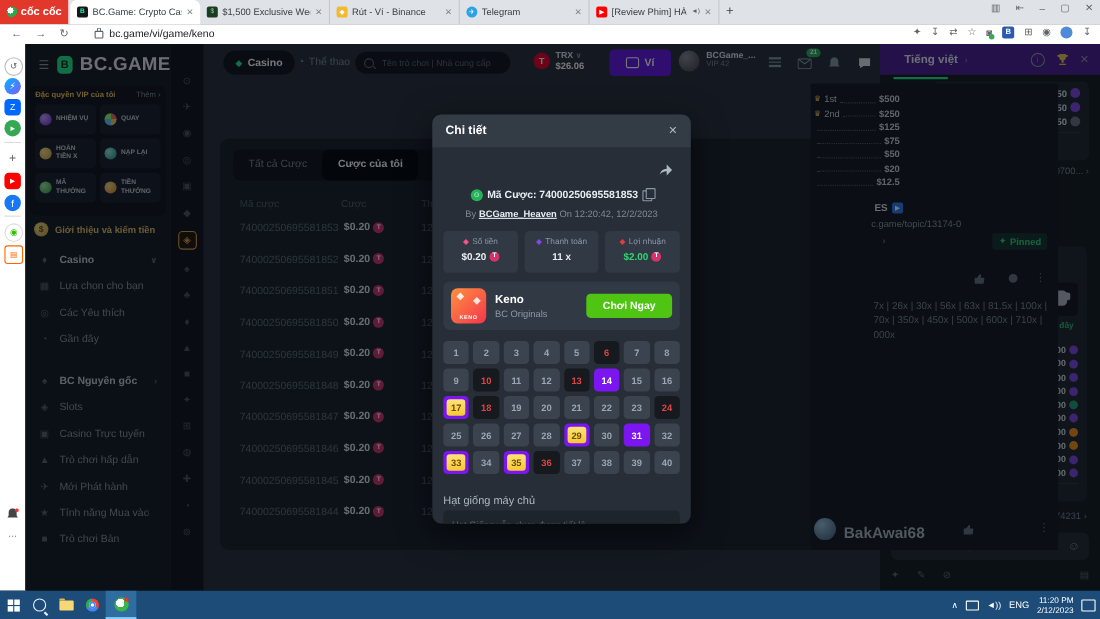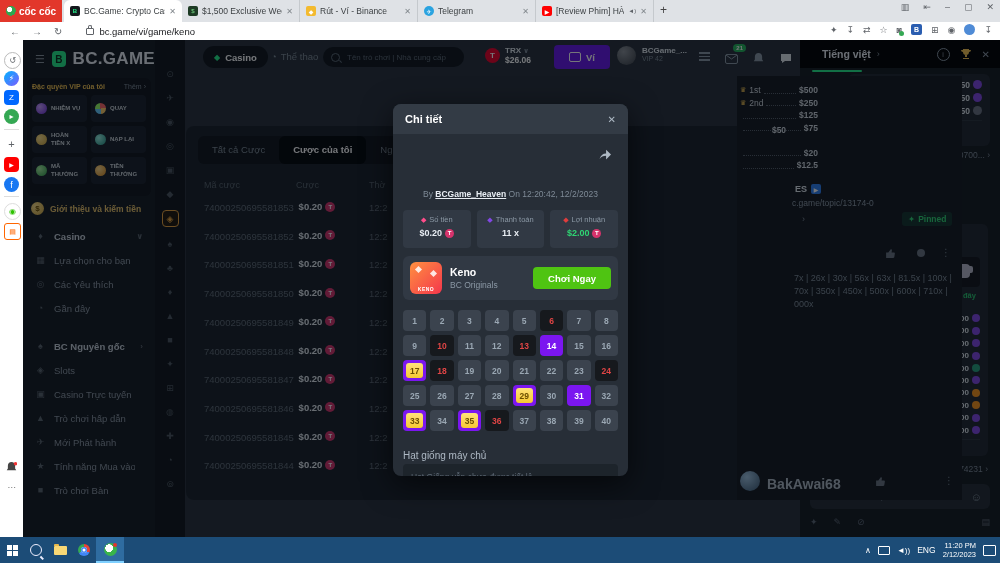--- a/index.html
+++ b/index.html
@@ -115,21 +115,21 @@
   #walletBtn{position:absolute;left:369px;top:5px;width:56px;height:24px;background:#6617e8;border-radius:4px;color:#fff;display:flex;align-items:center;justify-content:center;gap:5px;font-size:9.5px;font-weight:bold}
   .wic{width:10px;height:8px;border:1.4px solid #fff;border-radius:2px}
   #userWrap{position:absolute;left:432px;top:6px;display:flex;gap:6px}
   #userAvatar{width:19px;height:19px;border-radius:50%;background:radial-gradient(circle at 35% 30%,#8a8f96,#3a3f46)}
   #userWrap .un{color:#dfe6ec;font-size:8px;font-weight:bold}
   #userWrap .uv{color:#7e8a96;font-size:7px}
   .hicon{position:absolute;top:10px;color:#8b98a5}
   .badge21{position:absolute;top:-6px;right:-8px;background:#24b35a;color:#fff;font-size:6px;border-radius:6px;padding:1px 3px;font-weight:bold}
   .bars i{display:block;width:11px;height:1.6px;background:#8b98a5;margin:2px 0}
   #mheading{position:absolute;left:18px;top:62px;color:#e3e9f0;font-size:13px;font-weight:bold}
-  #betcard{position:absolute;left:1px;top:86px;width:592px;height:374px;background:#1a2129;border-radius:8px}
+  #betcard{position:absolute;left:15px;top:86px;width:592px;height:374px;background:#1a2129;border-radius:8px}
   #bettabs{position:absolute;left:12px;top:10px;height:28px;background:#10151b;border-radius:6px;display:inline-flex;align-items:center}
   .btab{padding:0 14px;line-height:28px;color:#7e8a96;font-size:9.5px;white-space:nowrap}
   .btab.active{background:#04070a;border-radius:6px;color:#fff;font-weight:bold}
   .thead{position:absolute;top:54px;color:#55606b;font-size:9px}
   .trow{position:absolute;left:0;width:592px;height:28px}
   .trow .tid{position:absolute;left:18px;top:8px;color:#5f6a75;font-size:9.5px}
   .trow .tbet{position:absolute;left:96px;top:7px;width:70px;text-align:center;color:#dfe6ec;font-weight:bold;font-size:9.5px;display:flex;align-items:center;justify-content:center;gap:3px}
   .trow .ttime{position:absolute;left:183px;top:8px;color:#5f6a75;font-size:9.5px}
   .minicoin{width:10px;height:10px;border-radius:50%;background:#d6336c;color:#fff;font-size:6px;display:inline-flex;align-items:center;justify-content:center;flex:0 0 auto}
   #showmore{position:absolute;left:0;bottom:10px;width:592px;text-align:center;color:#7e8a96;font-size:9.5px}
@@ -145,21 +145,21 @@
   #pchev{position:absolute;left:65px;top:138px;color:#7e8a96;font-size:9px}
   #pinbadge{position:absolute;left:165px;top:136px;background:rgba(36,238,137,.13);border-radius:3px;color:#2fd573;font-size:8.5px;font-weight:bold;padding:2px 6px;display:flex;gap:3px;align-items:center}
   #micons{position:absolute;left:0;top:172px;width:225px;height:14px}
   .gico{fill:#6a7480}
   #mults{position:absolute;left:57px;top:196px;color:#7e8a96;font-size:9px;line-height:1.45}
   #purow{position:absolute;left:3px;top:395px;width:218px;height:22px}
   #purow .pav{position:absolute;left:0;top:0;width:20px;height:20px;border-radius:50%;background:radial-gradient(circle at 35% 30%,#9fc3e0,#3c5a74)}
   #purow .pun{position:absolute;left:27px;top:5px;color:#aeb9c4;font-size:14px;font-weight:bold}
   
   #chat{position:absolute;left:777px;top:0;width:200px;height:497px;background:#151b21}
-  #chead{position:absolute;left:0;top:0;width:200px;height:28px;background:#000000;display:flex;align-items:center}
+  #chead{position:absolute;left:0;top:0;width:200px;height:28px;background:#4c1d95;display:flex;align-items:center}
   #chead .lang{margin-left:22px;color:#e8edf3;font-size:10.5px;font-weight:bold}
   #chead .chv{margin-left:6px;color:#7e8a96;font-size:9px}
   #chead .right{position:absolute;right:10px;display:flex;gap:10px;align-items:center}
   .infoc{width:11px;height:11px;border:1px solid #8b98a5;border-radius:50%;color:#8b98a5;font-size:7px;display:flex;align-items:center;justify-content:center}
   #greenbar{position:absolute;left:12px;top:30px;width:50px;height:2px;background:#24ee89;border-radius:1px}
   #raincard{position:absolute;left:48px;top:34px;width:142px;height:72px;background:#21272f;border-radius:6px;padding:4px 8px;box-sizing:border-box}
   .rrow{display:flex;align-items:center;height:13px}
   .rrow .nm{color:#2fae62;font-size:8.5px;font-weight:bold}
   .flag{display:inline-block;width:4px;height:5px;margin-left:2px}
   .rrow .sp{flex:1}
@@ -701,21 +701,21 @@
             <span class="amt">$125</span>
           </div>
 
           <div class="prow" style="top: 46.5px;">
 
             <span></span>
             <span class="lead"></span>
             <span class="amt">$75</span>
           </div>
 
-          <div class="prow" style="top: 48px; flex-direction: column;">
+          <div class="prow" style="top: 59px;">
 
             <span></span>
             <span class="lead"></span>
             <span class="amt">$50</span>
           </div>
 
           <div class="prow" style="top: 71.5px;">
 
             <span></span>
             <span class="lead"></span>
@@ -931,20 +931,25 @@
 
 <div id="modal">
   <div id="mdhead">
     <span class="t">Chi tiết</span>
     <span class="x">✕</span>
   </div>
   <div id="mdbody">
     <svg id="shareic" width="14" height="12" viewBox="0 0 12 11">
         <path d="M1 10c1-3.2 3-5 6-5V1.5L11.5 6 7 10.5V7C4.3 7 2.5 8 1 10z" fill="#aeb9c4"></path>
       </svg>
+    <div id="idline">
+      <span class="gic">☺</span>
+      <span class="idt"><span>Mã Cược:</span> <span>74000250695581853</span></span>
+      <span class="copyic"></span>
+    </div>
     <div id="byline">
       <span>By</span>
       <span class="au">BCGame_Heaven</span>
       <span>On</span>
       <span>12:20:42, 12/2/2023</span>
     </div>
     <div id="stats">
 
         <div class="stat">
           <div class="sl">

